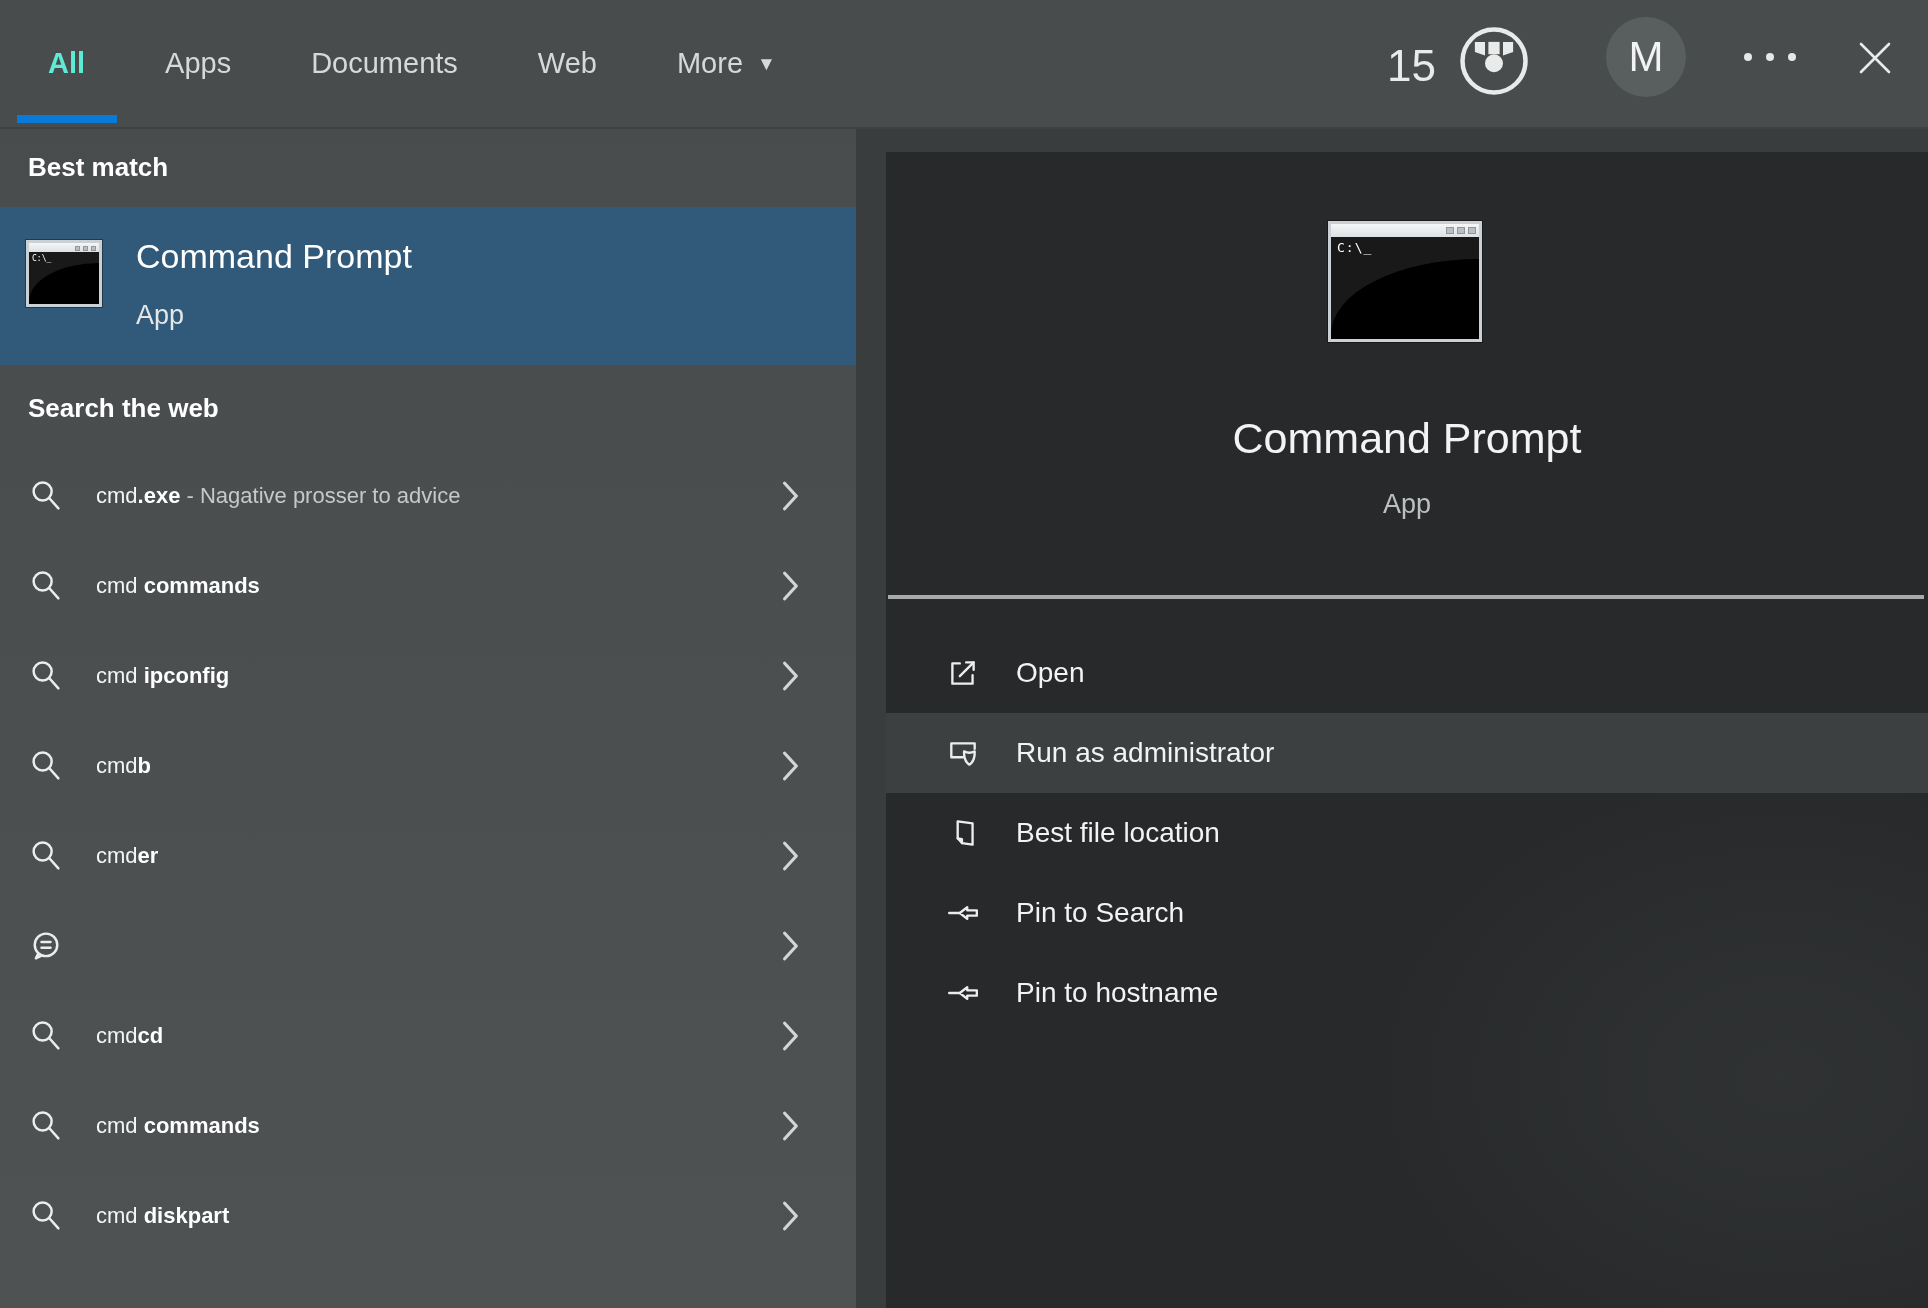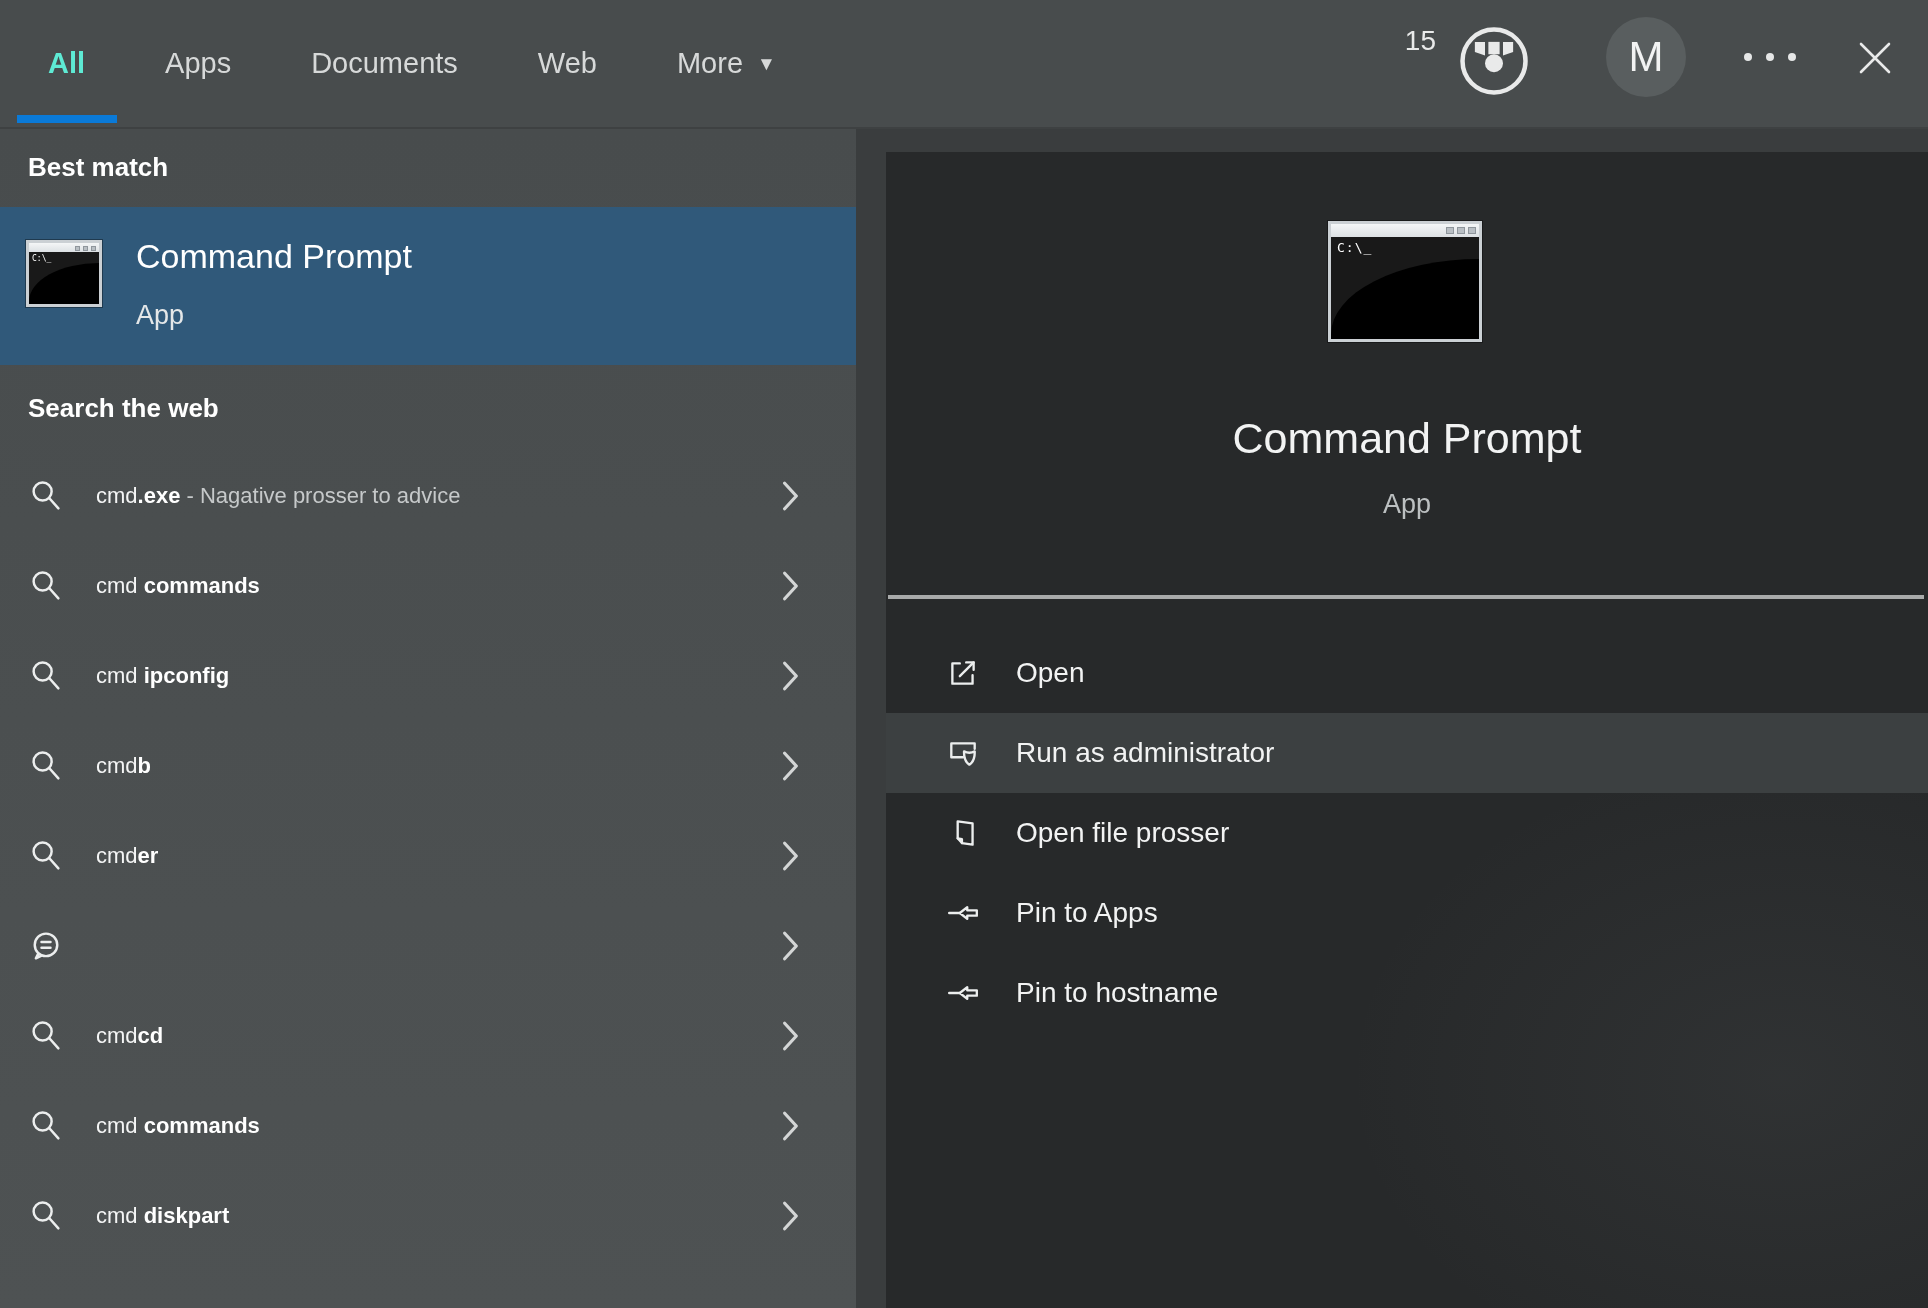--- a/index.html
+++ b/index.html
@@ -12,21 +12,21 @@
   svg{display:block;}
   .icon-stroke{stroke:#eceeee;fill:none;stroke-width:2.2;stroke-linecap:round;stroke-linejoin:round;}
 
   
   #topbar{position:absolute;left:0;top:0;width:1928px;height:127px;background:#484c4d;border-bottom:2px solid #3e4142;}
   #tabs{position:absolute;left:44px;top:0;height:127px;display:flex;align-items:center;column-gap:72px;}
   .tab{font-size:29px;color:#d7d9d9;cursor:default;position:relative;padding:0 4px;height:127px;display:flex;align-items:center;}
   .tab.active{color:#5eead4;font-weight:bold;}
   .tab.active::after{content:"";position:absolute;left:50%;transform:translateX(-50%);bottom:4px;width:100px;height:8px;background:#0a7ad8;}
   .tab .dd{font-size:19px;margin-left:14px;color:#d7d9d9;}
-  #rewards-count{position:absolute;right:492px;top:25px;font-size:28px;color:#e9eaea;}
+  #rewards-count{position:absolute;right:492px;top:41px;font-size:44px;color:#e9eaea;}
   #rewards-badge{position:absolute;left:1458px;top:25px;width:72px;height:72px;}
   #avatar{position:absolute;left:1606px;top:17px;width:80px;height:80px;border-radius:50%;background:#595e5f;
           display:flex;align-items:center;justify-content:center;color:#f2f3f3;font-size:42px;font-weight:300;}
   #more-options{position:absolute;left:1744px;top:47px;width:52px;height:20px;display:flex;align-items:center;justify-content:space-between;}
   #more-options i{width:8px;height:8px;border-radius:50%;background:#e6e7e7;}
   #close-btn{position:absolute;left:1855px;top:38px;width:40px;height:40px;}
 
   
   #left-panel{position:absolute;left:0;top:129px;width:856px;height:1179px;background:linear-gradient(#484c4d,#4e5253);}
   .section-header{position:absolute;left:28px;font-size:26px;font-weight:bold;color:#ffffff;}
@@ -285,29 +285,29 @@
           <path class="icon-stroke" d="M17 14.5 q5 2.5 10 0 q0.4 9 -5 12.5 q-5.4 -3.5 -5 -12.5 z"></path>
         </svg>
       <div class="albl">Run as administrator</div>
     </div>
 
     <div class="arow">
       <svg class="aicon" viewBox="0 0 32 32">
           <path class="icon-stroke" d="M11 5 L25 7 L25 27 L15 25.5 L11 21 Z"></path>
           <path class="icon-stroke" d="M11 21 L15 21.8 L15 25.5"></path>
         </svg>
-      <div class="albl">Open file prosser</div>
+      <div class="albl">Best file location</div>
     </div>
 
     <div class="arow">
       <svg class="aicon" viewBox="0 0 32 32">
           <path class="icon-stroke" d="M3 16 H13"></path>
           <path class="icon-stroke" d="M13 16 L20 10.5 V13.5 H29 V18.5 H20 V21.5 Z"></path>
         </svg>
-      <div class="albl">Pin to Apps</div>
+      <div class="albl">Pin to Search</div>
     </div>
 
     <div class="arow">
       <svg class="aicon" viewBox="0 0 32 32">
           <path class="icon-stroke" d="M3 16 H13"></path>
           <path class="icon-stroke" d="M13 16 L20 10.5 V13.5 H29 V18.5 H20 V21.5 Z"></path>
         </svg>
       <div class="albl">Pin to hostname</div>
     </div>
 

